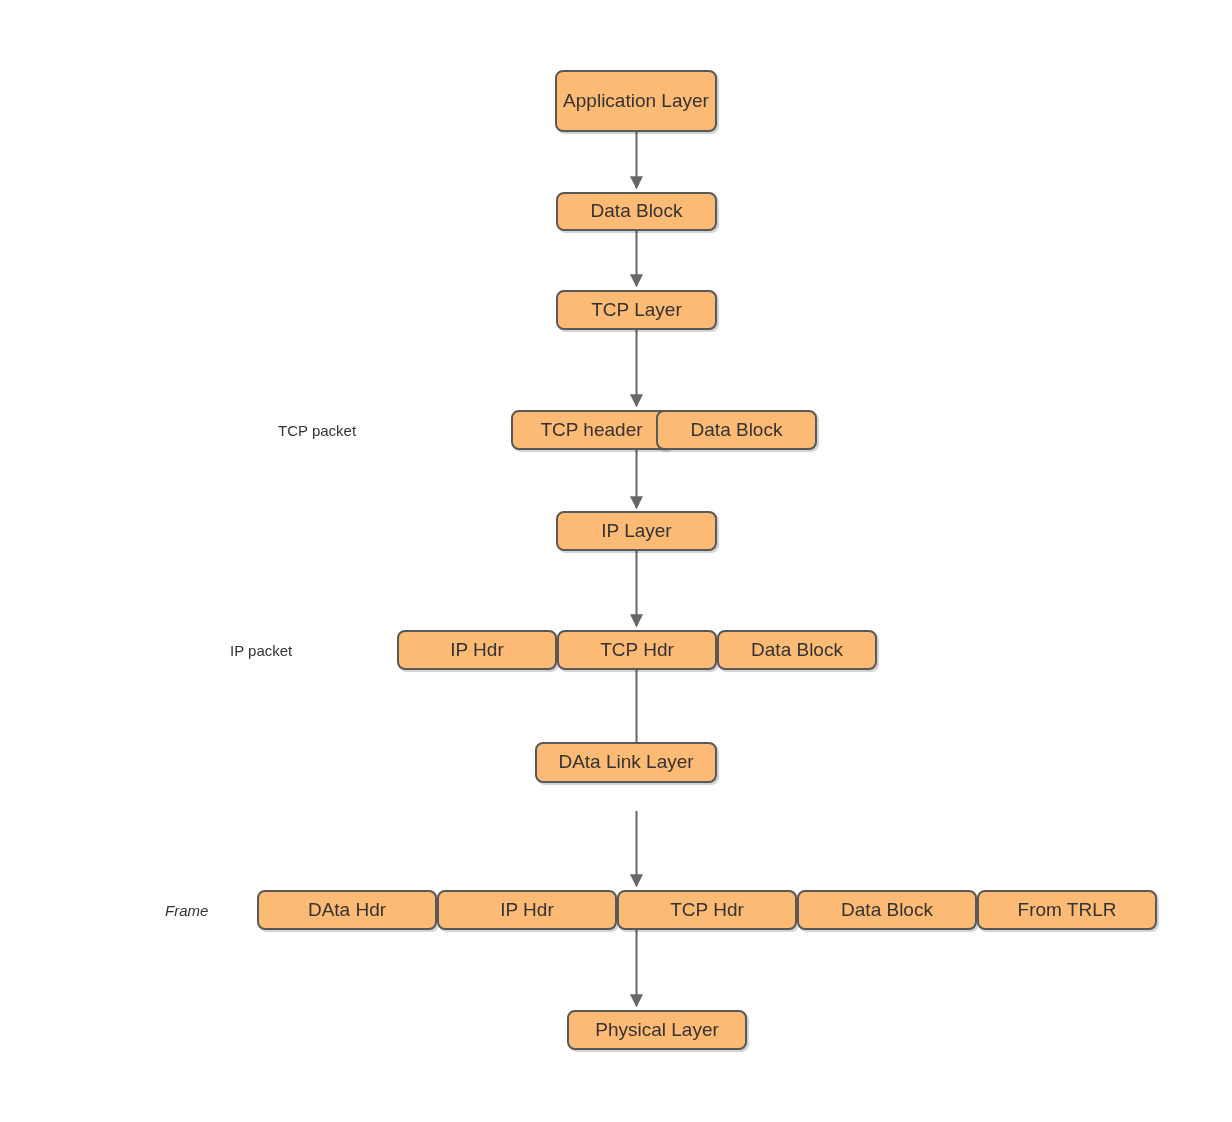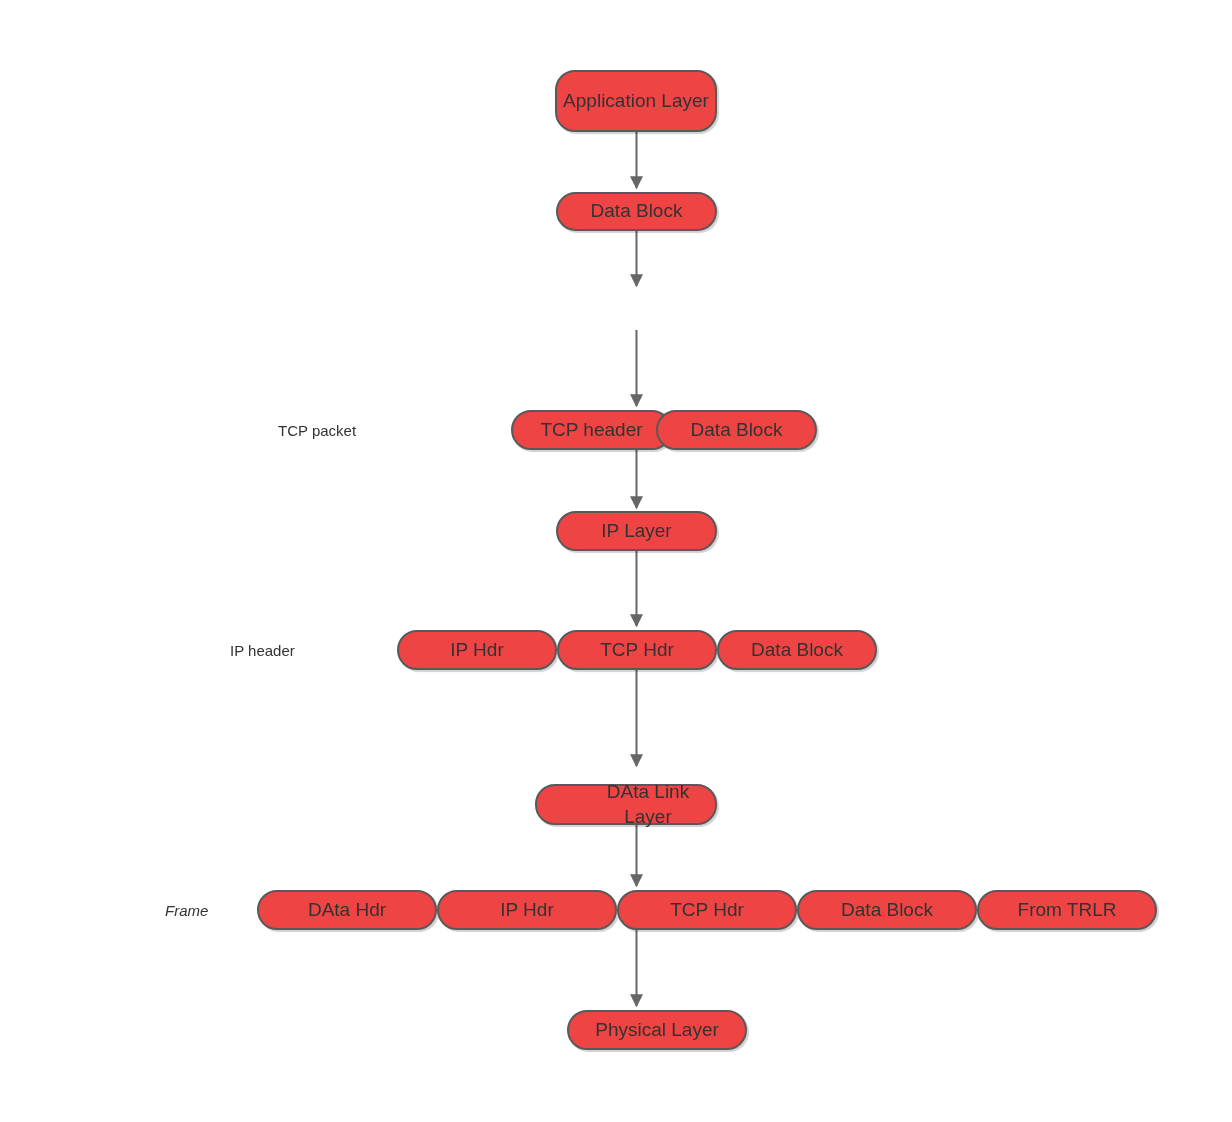--- a/index.html
+++ b/index.html
@@ -7,23 +7,23 @@
     position:relative;
     width:1232px;height:1122px;
     background:#ffffff;
     font-family:"Liberation Sans", sans-serif;
     overflow:hidden;
   }
   .arrows{position:absolute;left:0;top:0;}
   .node{
     position:absolute;
     box-sizing:border-box;
-    background:#ef4444;
+    background:#fdba74;
     border:2.5px solid #595959;
-    border-radius:20px;
+    border-radius:8px;
     box-shadow:2px 2px 1px rgba(0,0,0,0.18);
     display:flex;align-items:center;justify-content:center;
     text-align:center;
     color:#333333;
     font-size:19px;
     line-height:1.3;
     padding:0 4px;
   }
   .row-label{
     position:absolute;
@@ -35,21 +35,21 @@
   
   .n-app  {left:555px;top:70px;  width:162px;height:62px;}
   .n-db1  {left:556px;top:192px; width:161px;height:39px;}
   .n-tcp  {left:556px;top:290px; width:161px;height:40px;}
   .n-tcph {left:495px;top:410px; width:161px;height:40px;margin-left:16px;}
   .n-tcpdb{left:656px;top:410px; width:161px;height:40px;}
   .n-ip   {left:556px;top:511px; width:161px;height:40px;}
   .n-iphdr{left:397px;top:630px; width:160px;height:40px;}
   .n-iptcp{left:557px;top:630px; width:160px;height:40px;}
   .n-ipdb {left:717px;top:630px; width:160px;height:40px;}
-  .n-dll  {left:535px;top:784px; width:182px;height:41px;padding-left:48px;}
+  .n-dll  {left:535px;top:742px; width:182px;height:41px;}
   .n-f1   {left:257px;top:890px; width:180px;height:40px;}
   .n-f2   {left:437px;top:890px; width:180px;height:40px;}
   .n-f3   {left:617px;top:890px; width:180px;height:40px;}
   .n-f4   {left:797px;top:890px; width:180px;height:40px;}
   .n-f5   {left:977px;top:890px; width:180px;height:40px;}
   .n-phy  {left:567px;top:1010px;width:180px;height:40px;}
   .l-tcp  {left:278px;top:410px;height:40px;}
   .l-ip   {left:230px;top:630px;height:40px;}
   .l-frame{left:165px;top:890px;height:40px;font-style:italic;}
 </style>
@@ -71,28 +71,29 @@
       <line x1="636.5" y1="450" x2="636.5" y2="508" marker-end="url(#ah)"></line>
       <line x1="636.5" y1="551" x2="636.5" y2="626" marker-end="url(#ah)"></line>
       <line x1="636.5" y1="670" x2="636.5" y2="766" marker-end="url(#ah)"></line>
       <line x1="636.5" y1="811" x2="636.5" y2="886" marker-end="url(#ah)"></line>
       <line x1="636.5" y1="930" x2="636.5" y2="1006" marker-end="url(#ah)"></line>
     </g>
   </svg>
 
   <div class="node n-app">Application Layer</div>
   <div class="node n-db1">Data Block</div>
+  <div class="node n-tcp">TCP Layer</div>
 
   <div class="row-label l-tcp">TCP packet</div>
   <div class="node n-tcph">TCP header</div>
   <div class="node n-tcpdb">Data Block</div>
 
   <div class="node n-ip">IP Layer</div>
 
-  <div class="row-label l-ip">IP header</div>
+  <div class="row-label l-ip">IP packet</div>
   <div class="node n-iphdr">IP Hdr</div>
   <div class="node n-iptcp">TCP Hdr</div>
   <div class="node n-ipdb">Data Block</div>
 
   <div class="node n-dll">DAta Link Layer</div>
 
   <div class="row-label l-frame">Frame</div>
   <div class="node n-f1">DAta Hdr</div>
   <div class="node n-f2">IP Hdr</div>
   <div class="node n-f3">TCP Hdr</div>

